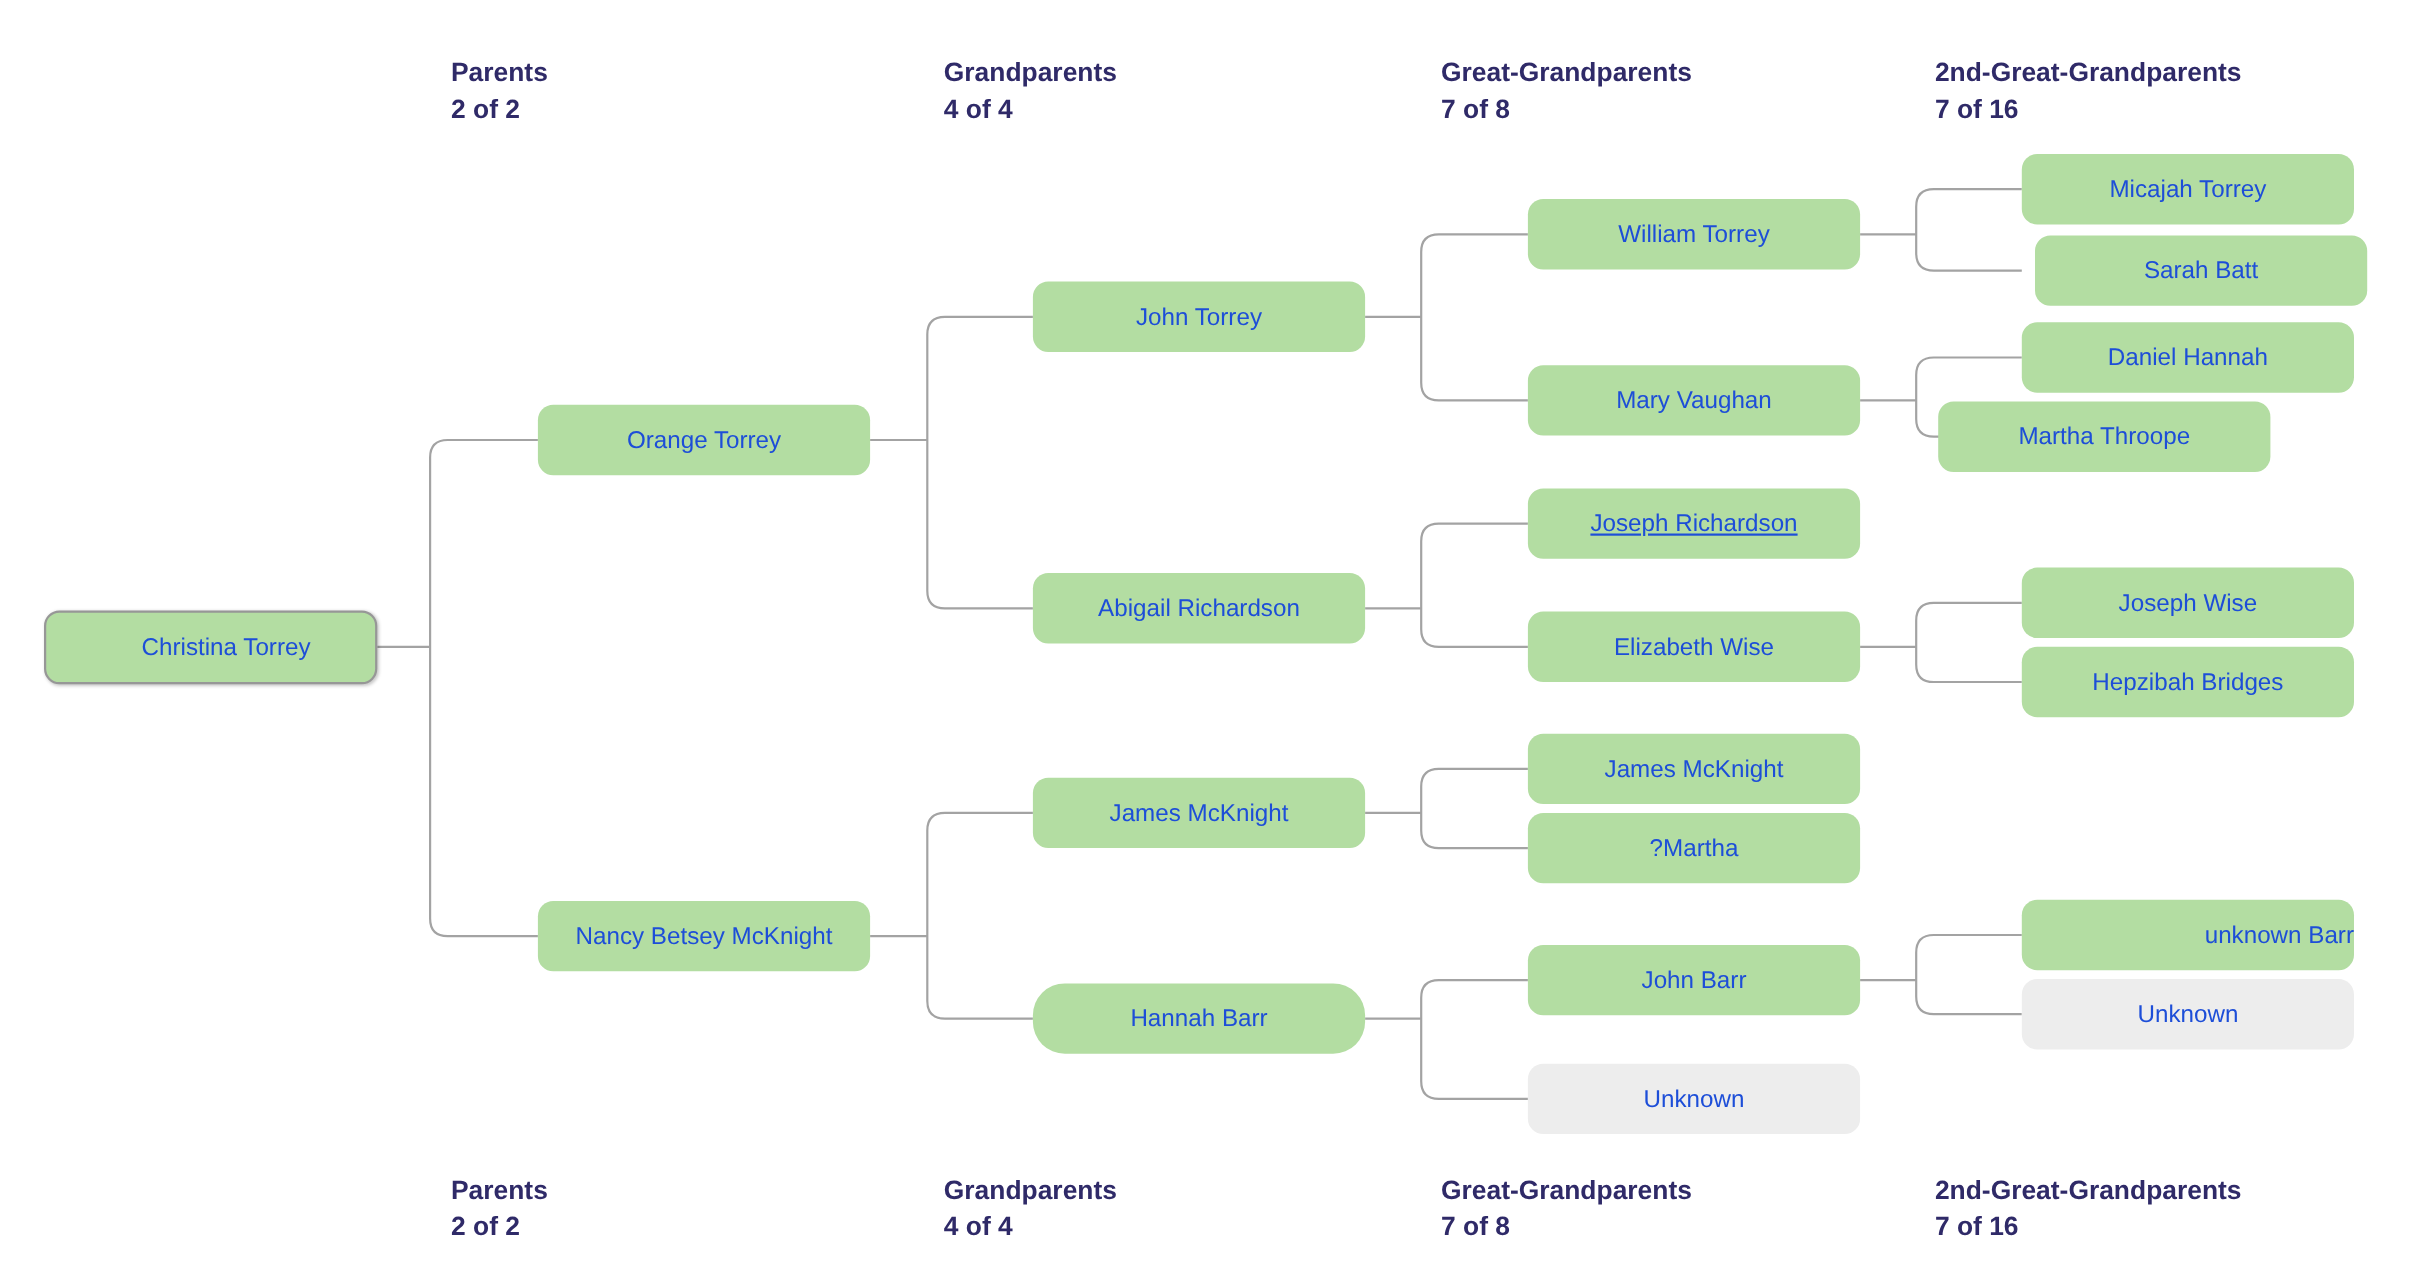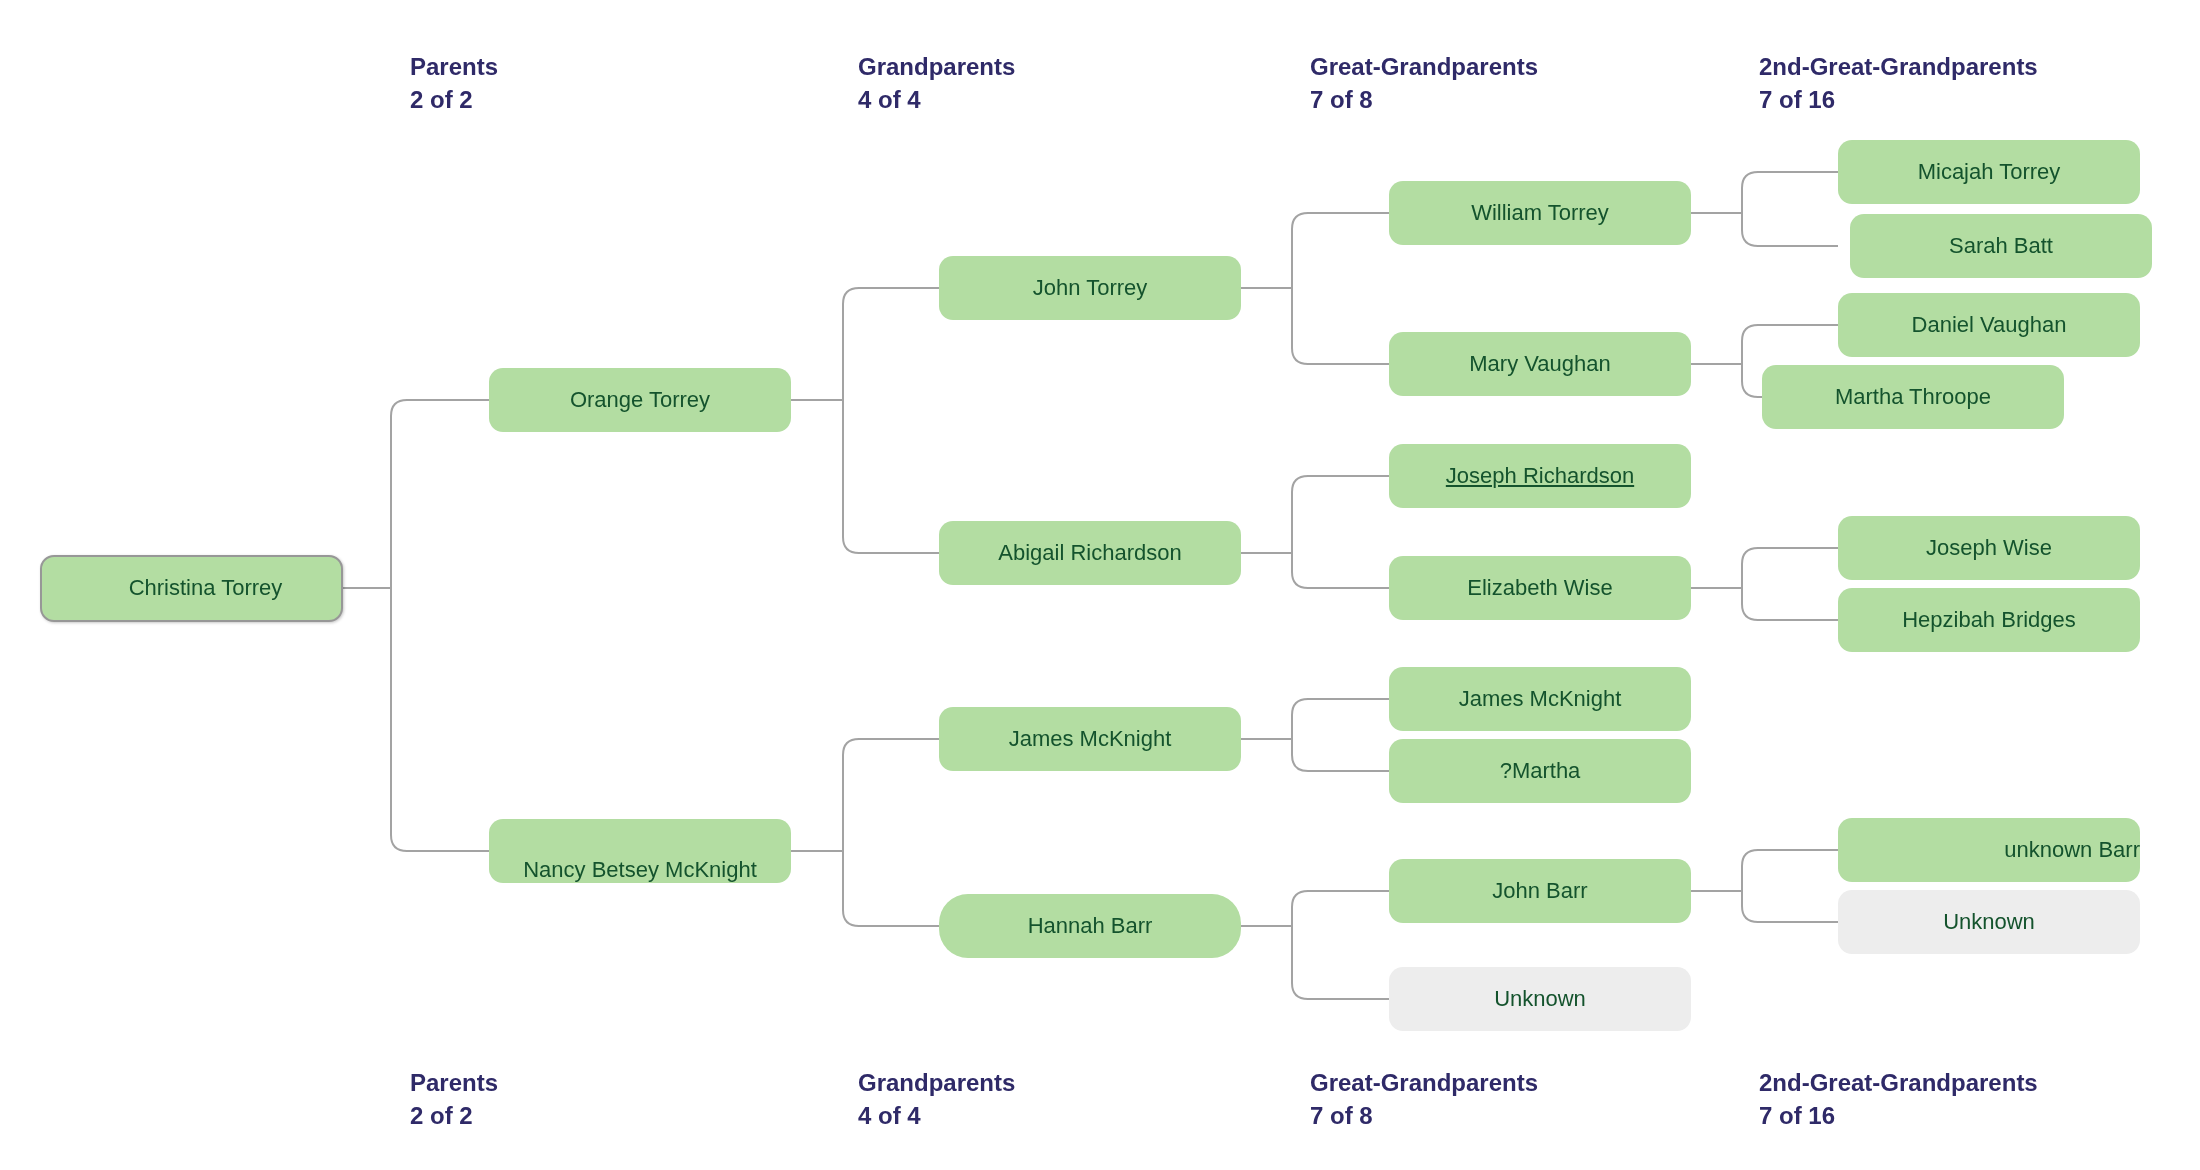--- a/index.html
+++ b/index.html
@@ -19,21 +19,21 @@
     line-height:33px;
     z-index:1;
     white-space:nowrap;
   }
   .person-node{
     position:absolute;
     width:302px;height:64px;
     border-radius:14px;
     display:flex;align-items:center;justify-content:center;
     font-size:22px;
-    color:#14532d;
+    color:#1d4ed8;
     z-index:2;
     box-sizing:border-box;
     cursor:pointer;
   }
   .person-node.root{
     width:303px;height:67px;
     border:2px solid #979797;
     box-shadow:1px 1px 3px rgba(0,0,0,0.22);
   }
 </style>
@@ -96,21 +96,21 @@
     <div class="gen-header" style="left: 1759px; top: 1066px; color: rgb(47, 42, 104);">
       <div>2nd-Great-Grandparents</div>
       <div>7 of 16</div>
     </div>
     <div class="person-node root" style="left: 40px; top: 554.5px; background: rgb(179, 221, 162); padding-left: 28px;">
       <span>Christina Torrey</span>
     </div>
     <div class="person-node" style="left: 489px; top: 368px; background: rgb(179, 221, 162);">
       <span>Orange Torrey</span>
     </div>
-    <div class="person-node" style="left: 489px; top: 819px; background: rgb(179, 221, 162); align-items: flex-end;">
+    <div class="person-node" style="left: 489px; top: 819px; background: rgb(179, 221, 162);">
       <span>Nancy Betsey McKnight</span>
     </div>
     <div class="person-node" style="left: 939px; top: 256px; background: rgb(179, 221, 162);">
       <span>John Torrey</span>
     </div>
     <div class="person-node" style="left: 939px; top: 521px; background: rgb(179, 221, 162);">
       <span>Abigail Richardson</span>
     </div>
     <div class="person-node" style="left: 939px; top: 707px; background: rgb(179, 221, 162);">
       <span>James McKnight</span>
@@ -142,21 +142,21 @@
     <div class="person-node" style="left: 1389px; top: 967px; background: rgb(237, 237, 237);">
       <span>Unknown</span>
     </div>
     <div class="person-node" style="left: 1838px; top: 140px; background: rgb(179, 221, 162);">
       <span>Micajah Torrey</span>
     </div>
     <div class="person-node" style="left: 1838px; top: 214px; background: rgb(179, 221, 162); margin-left: 12px;">
       <span>Sarah Batt</span>
     </div>
     <div class="person-node" style="left: 1838px; top: 293px; background: rgb(179, 221, 162);">
-      <span>Daniel Vaughan</span>
+      <span>Daniel Hannah</span>
     </div>
     <div class="person-node" style="left: 1762px; top: 365px; background: rgb(179, 221, 162);">
       <span>Martha Throope</span>
     </div>
     <div class="person-node" style="left: 1838px; top: 516px; background: rgb(179, 221, 162);">
       <span>Joseph Wise</span>
     </div>
     <div class="person-node" style="left: 1838px; top: 588px; background: rgb(179, 221, 162);">
       <span>Hepzibah Bridges</span>
     </div>

